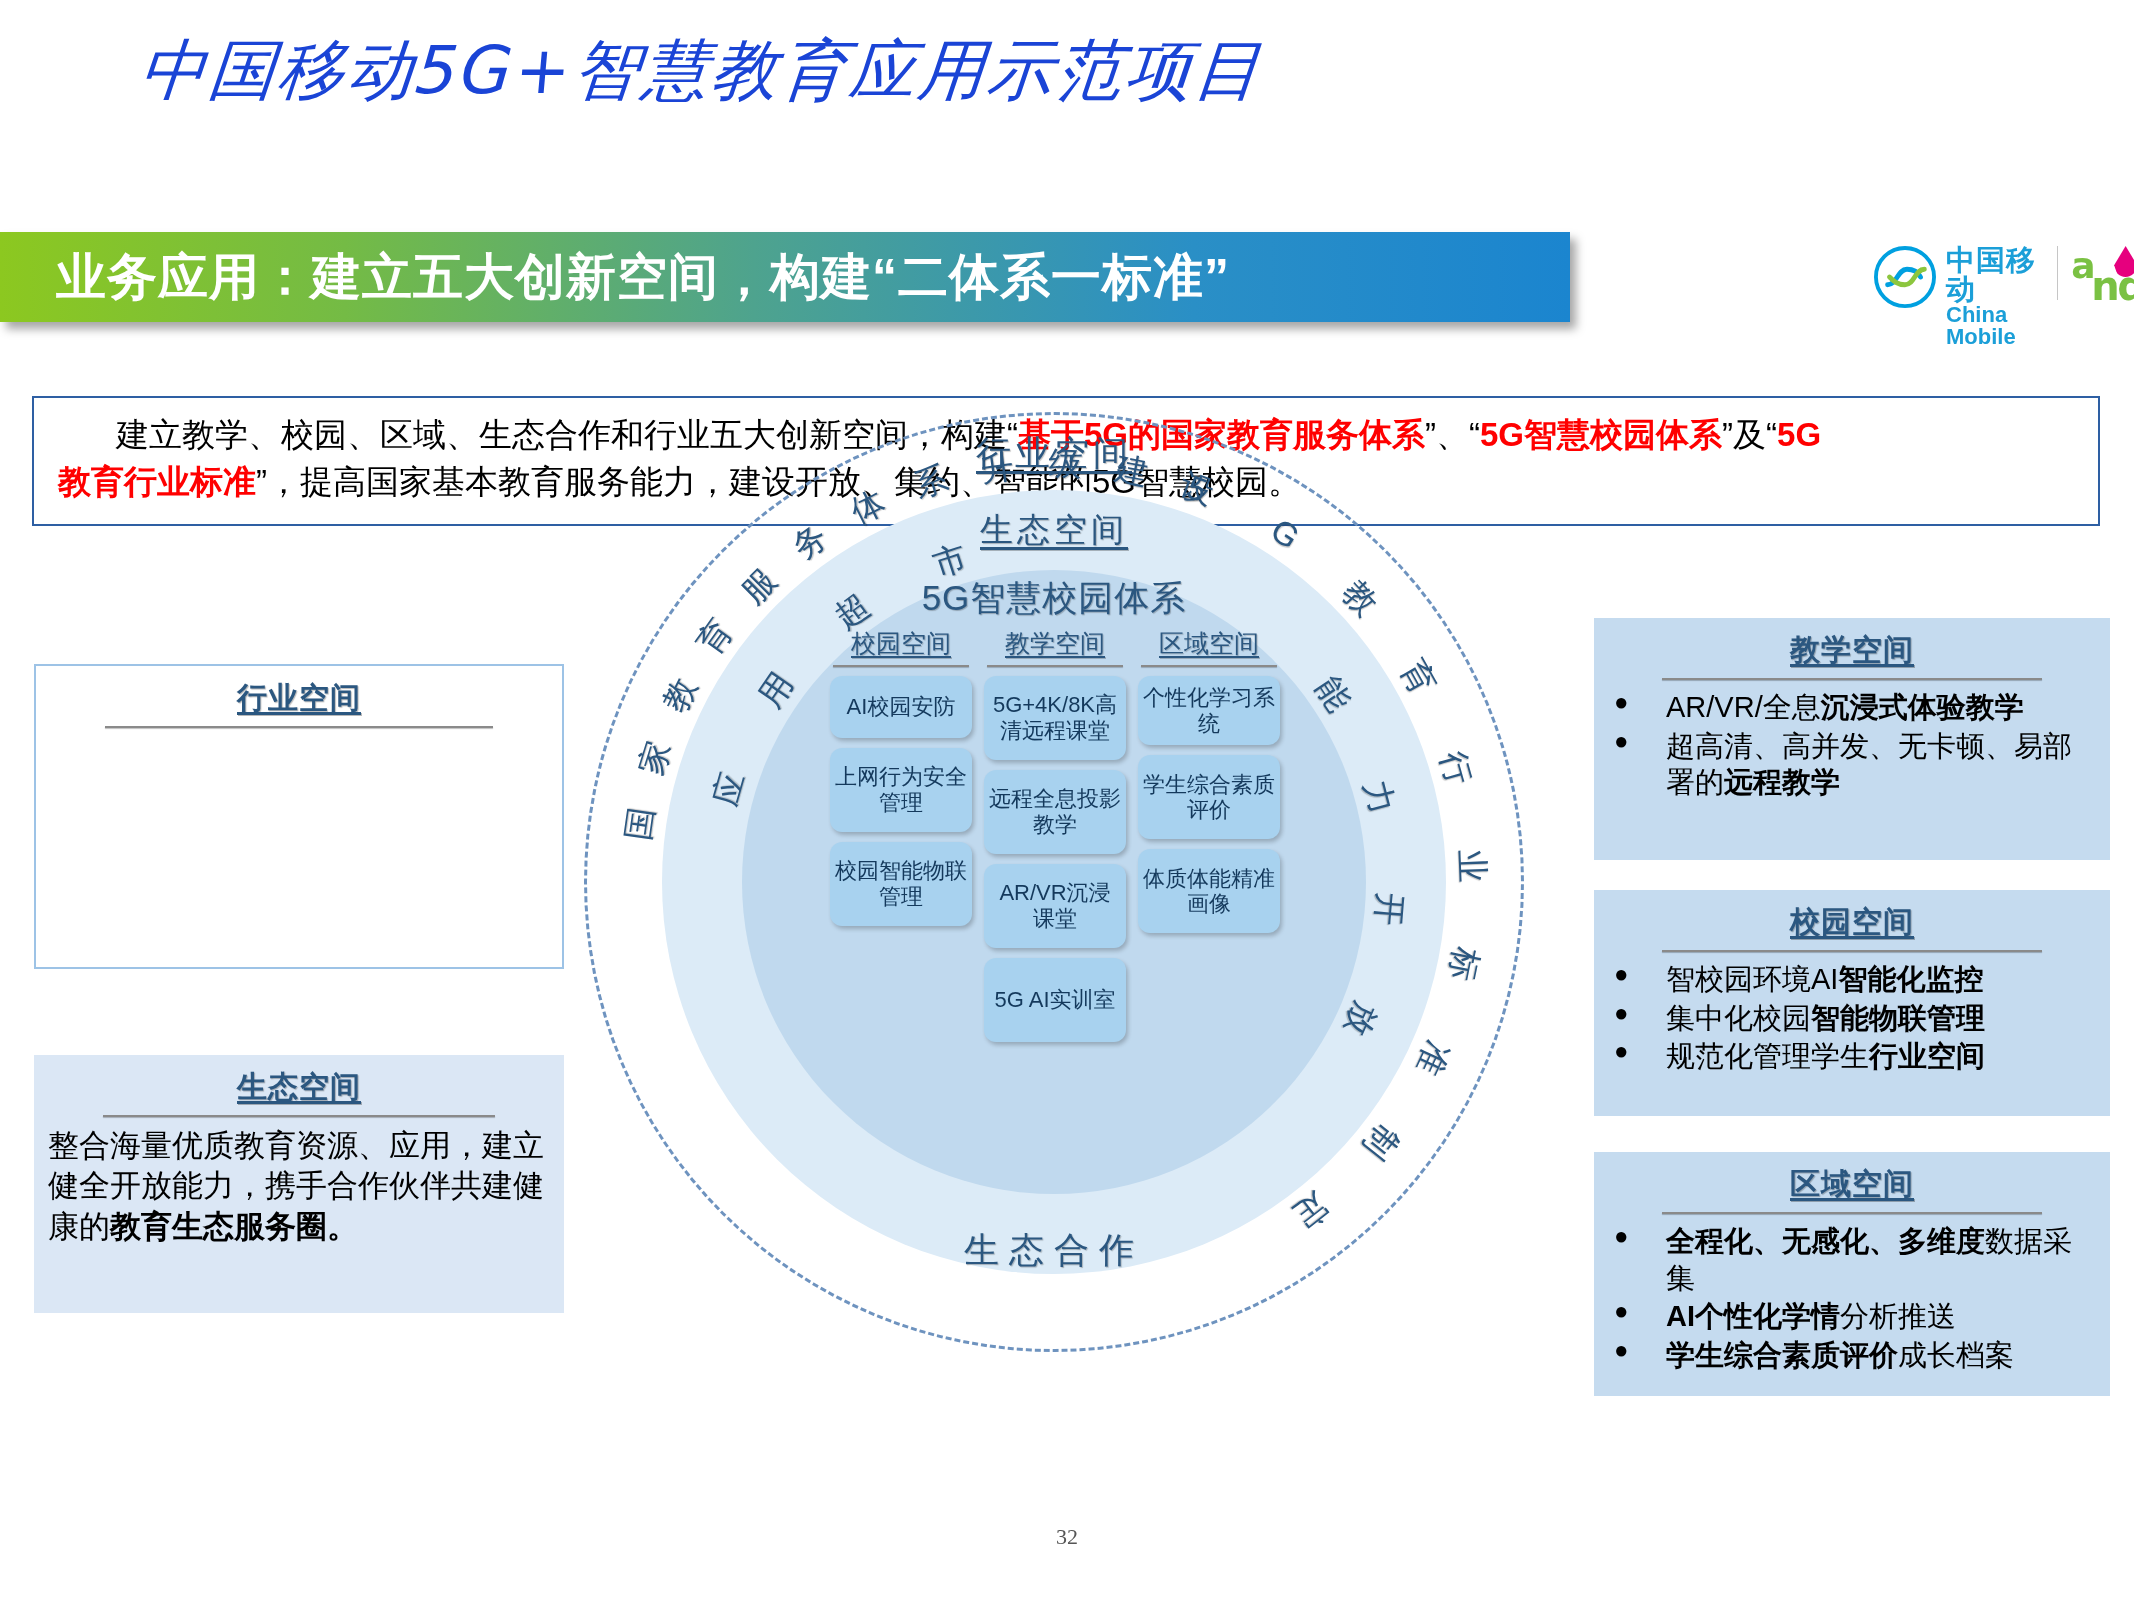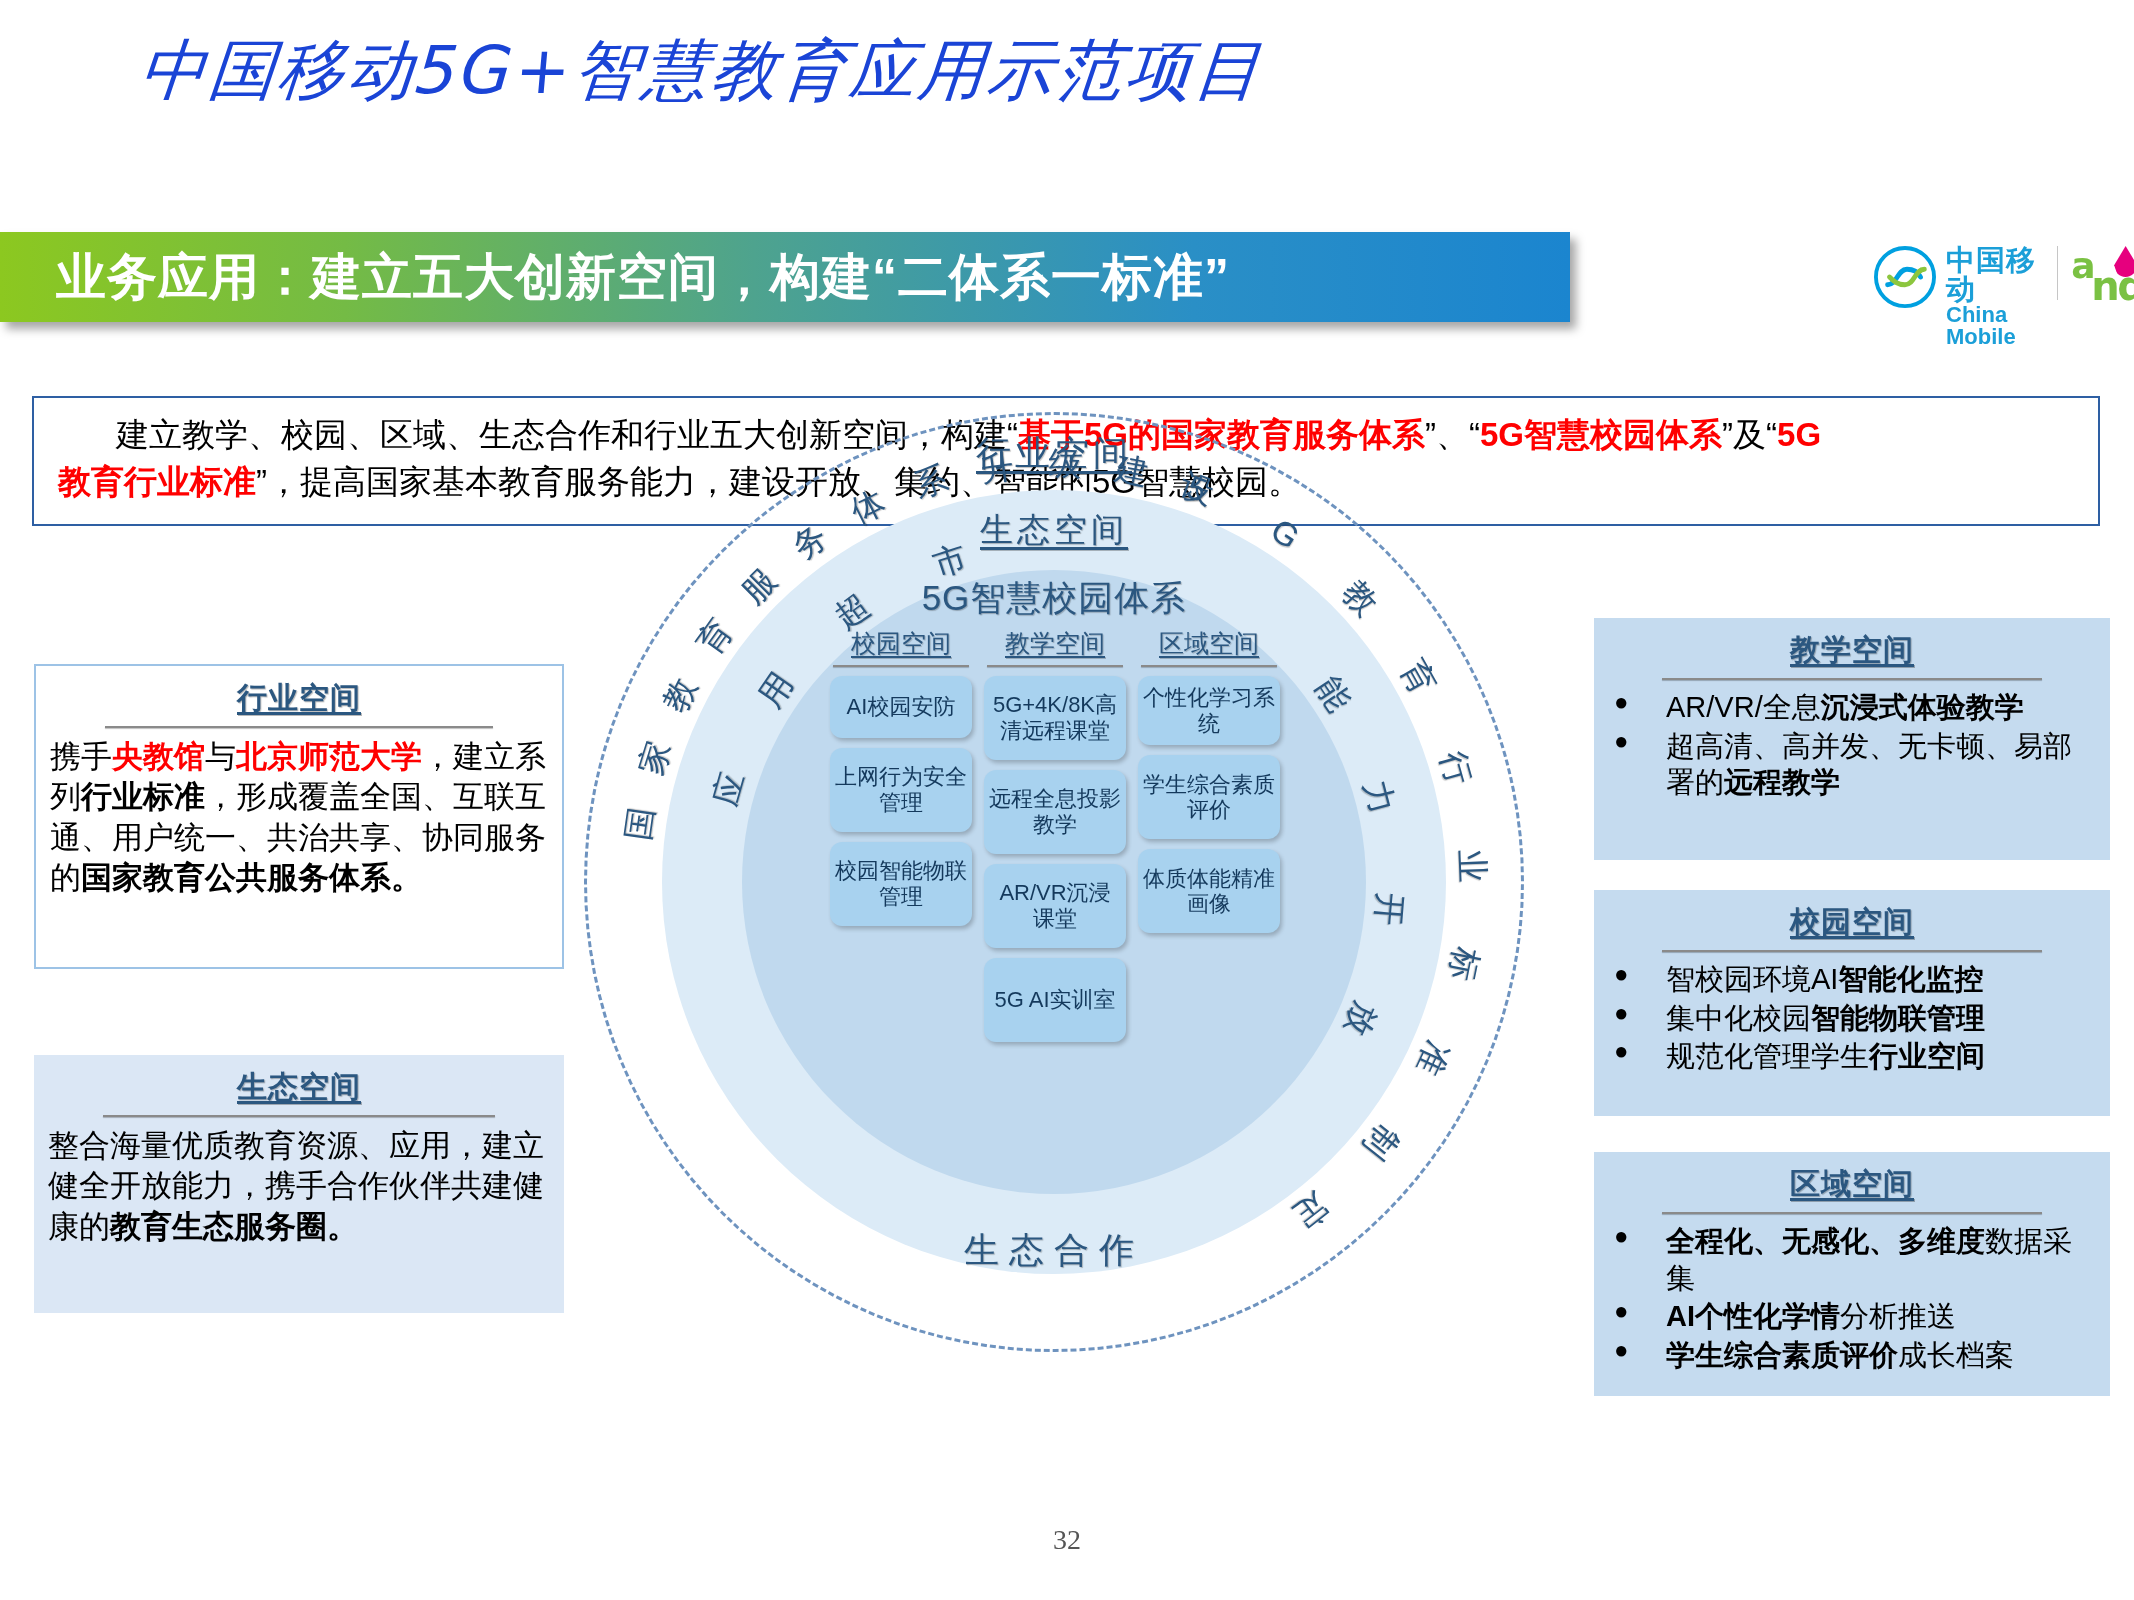--- a/index.html
+++ b/index.html
@@ -191,21 +191,21 @@
     color: #14395c; font-size: 22px; line-height: 1.16;
     text-align: center; padding: 9px 5px; margin-bottom: 10px;
     box-shadow: 2px 3px 4px rgba(0,0,0,0.22);
     min-height: 62px; display: flex; align-items: center; justify-content: center;
   }
   .chip.tall { min-height: 84px; }
 
   
   .page-num {
     position: absolute; left: 0; right: 0; top: 1524px;
-    text-align: center; font-size: 28px; color: #555;
+    text-align: center; font-size: 22px; color: #555;
     font-family: "Liberation Serif", serif;
   }
 </style>
 </head>
 <body>
 
 <div class="slide">
 
   <div class="slide-title">中国移动5G+智慧教育应用示范项目</div>
 
@@ -240,21 +240,20 @@
       <span class="ind"></span><span>建立教学、校园、区域、生态合作和行业五大创新空间，构建“</span><span class="red">基于5G的国家教育服务体系</span><span>”、“</span><span class="red">5G智慧校园体系</span><span>”及“</span><span class="red">5G</span>
     </div>
     <div class="desc-line">
       <span class="red">教育行业标准</span><span>”，提高国家基本教育服务能力，建设开放、集约、智能的5G智慧校园。</span>
     </div>
   </div>
 
   <div class="box-industry">
     <div class="box-title">行业空间</div>
     <div class="box-rule"></div>
-    <div class="box-body"><span>携手</span><span class="red">央教馆</span><span>与</span><span class="red">北京师范大学</span><span>，建立系列</span><span class="b">行业标准</span><span>，形成覆盖全国、互联互通、用户统一、共治共享、协同服务的</span><span class="b">国家教育公共服务体系。</span></div>
   </div>
 
   <div class="box-eco">
     <div class="box-title">生态空间</div>
     <div class="box-rule"></div>
     <div class="box-body"><span>整合海量优质教育资源、应用，建立健全开放能力，携手合作伙伴共建健康的</span><span class="b">教育生态服务圈。</span></div>
   </div>
 
   <div class="box-right" id="box-teach">
     <div class="box-title">教学空间</div>

